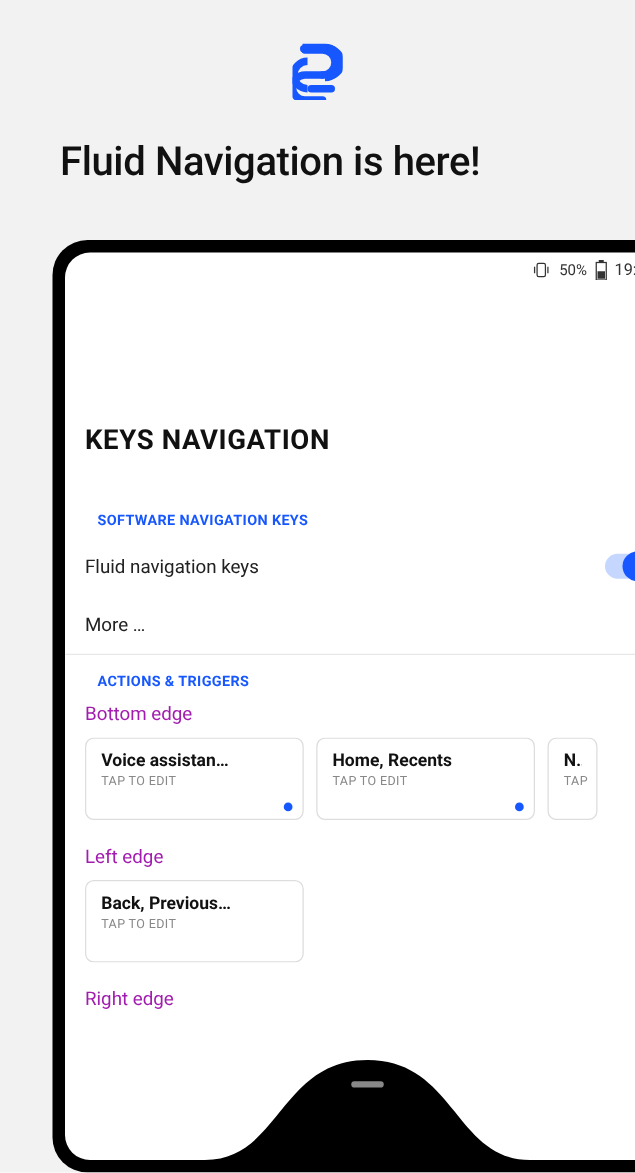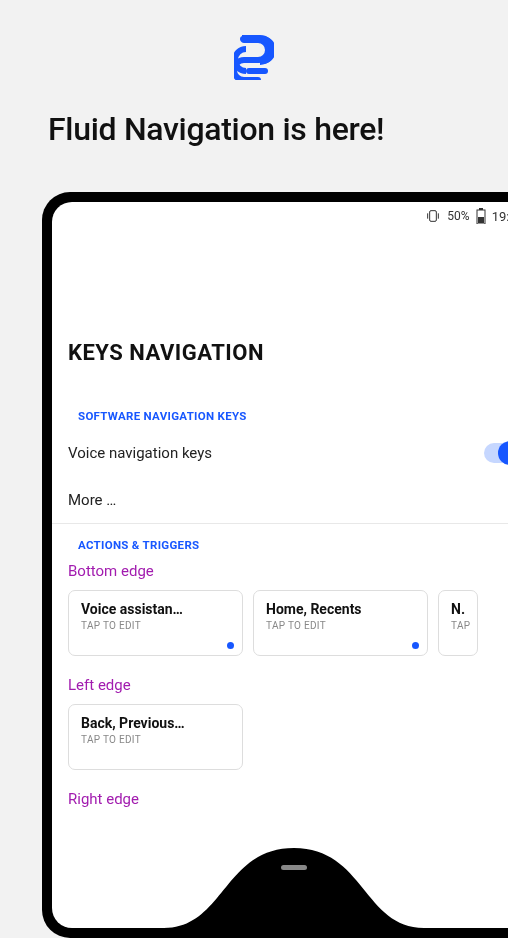--- a/index.html
+++ b/index.html
@@ -206,21 +206,21 @@
       <span class="clock">19:34</span>
     </div>
 
     <div class="content">
       <div class="screen-title">KEYS NAVIGATION</div>
 
 
       <div class="section-label">SOFTWARE NAVIGATION KEYS</div>
 
       <div class="row">
-        <span>Voice navigation keys</span>
+        <span>Fluid navigation keys</span>
         <div class="toggle"></div>
       </div>
 
       <div class="row row-divider">
         <span>More …</span>
       </div>
 
       <div class="section-label">ACTIONS &amp; TRIGGERS</div>
 
       <div class="subheading">Bottom edge</div>

